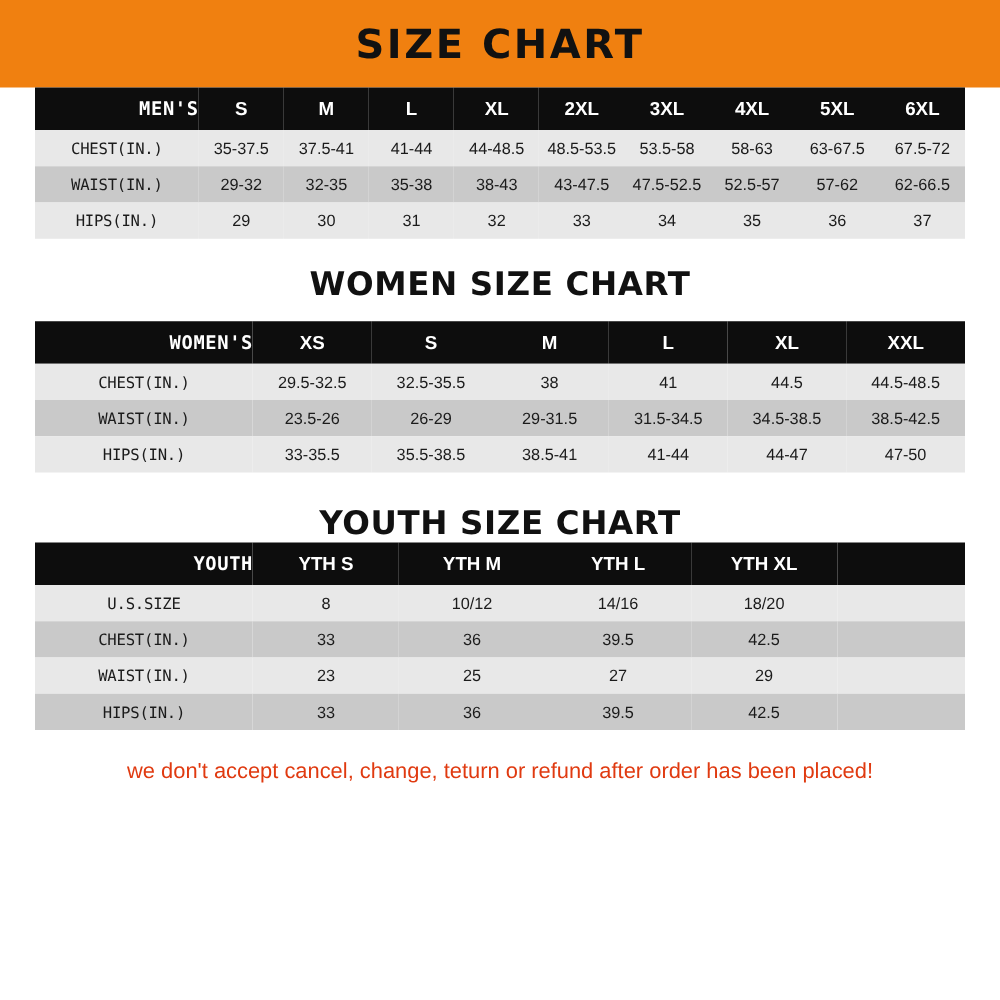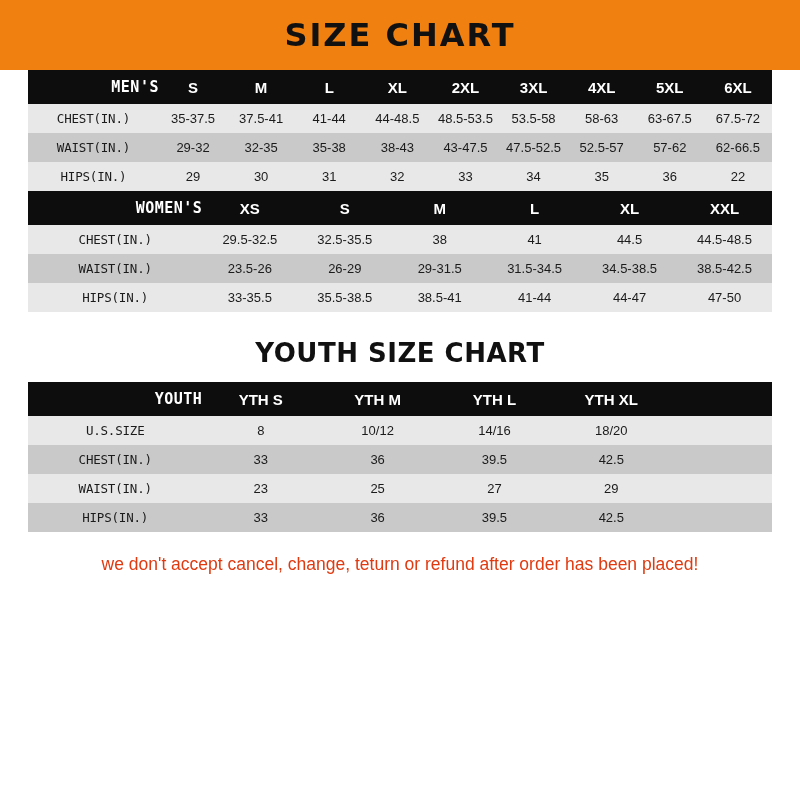--- a/index.html
+++ b/index.html
@@ -42,21 +42,21 @@
   .section-title {
     text-align: center;
     font-family: "DejaVu Sans", sans-serif;
     font-weight: bold;
     font-size: 26px;
     color: #111111;
     letter-spacing: 0.5px;
   }
   .t1 { margin-top: 16px; margin-bottom: 12px; }
   .t2 { margin-top: 22px; margin-bottom: 14px; }
-  .t3 { margin-top: 26px; margin-bottom: 14px; }
+  .t3 { margin-top: 26px; }
 
   table.size-table {
     width: 100%;
     border-collapse: collapse;
     table-layout: fixed;
   }
   table.size-table th,
   table.size-table td {
     text-align: center;
     font-size: 13px;
@@ -166,25 +166,26 @@
         <tr class="band-light">
           <td class="row-head">HIPS(IN.)</td>
           <td>29</td>
           <td>30</td>
           <td>31</td>
           <td>32</td>
           <td>33</td>
           <td>34</td>
           <td>35</td>
           <td>36</td>
-          <td>22</td>
+          <td>37</td>
         </tr>
       </tbody>
     </table>
 
+    <div class="section-title t2">WOMEN SIZE CHART</div>
     <table class="size-table women-table">
       <thead>
         <tr>
           <th class="row-head" style="width:22%">WOMEN'S</th>
           <th style="width:13%">XS</th>
           <th style="width:13%">S</th>
           <th style="width:13%">M</th>
           <th style="width:13%">L</th>
           <th style="width:13%">XL</th>
           <th style="width:13%">XXL</th>

